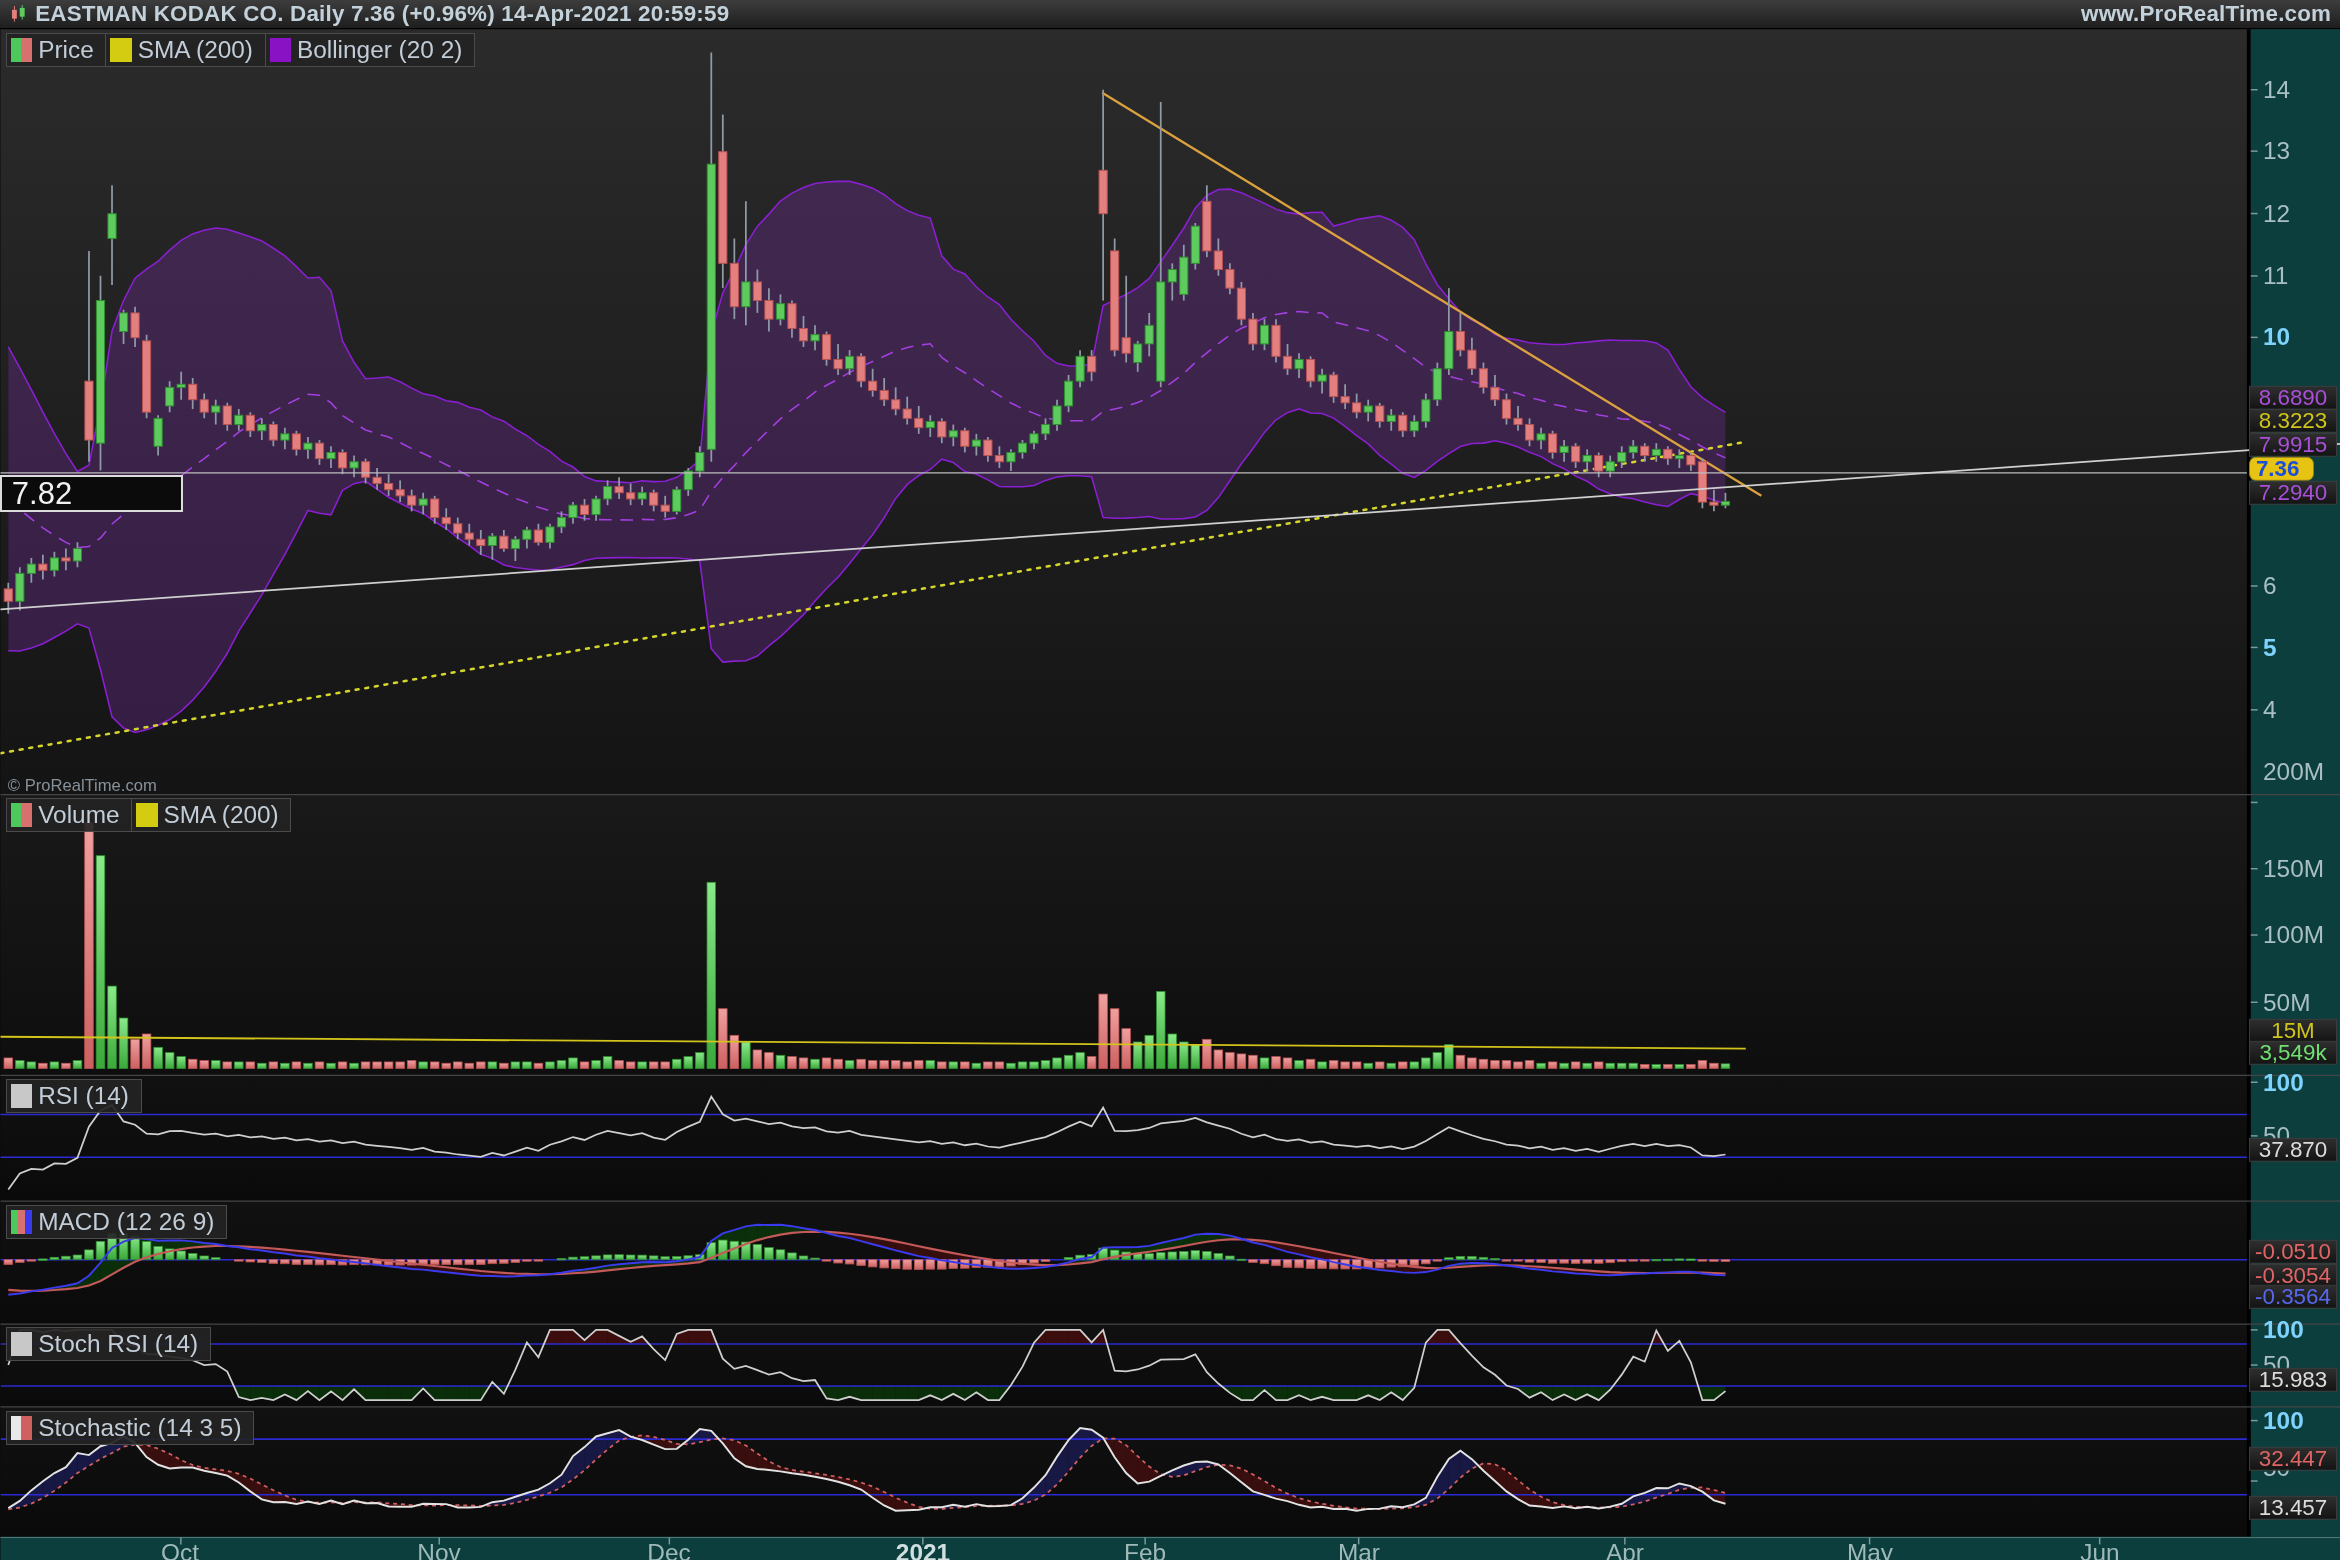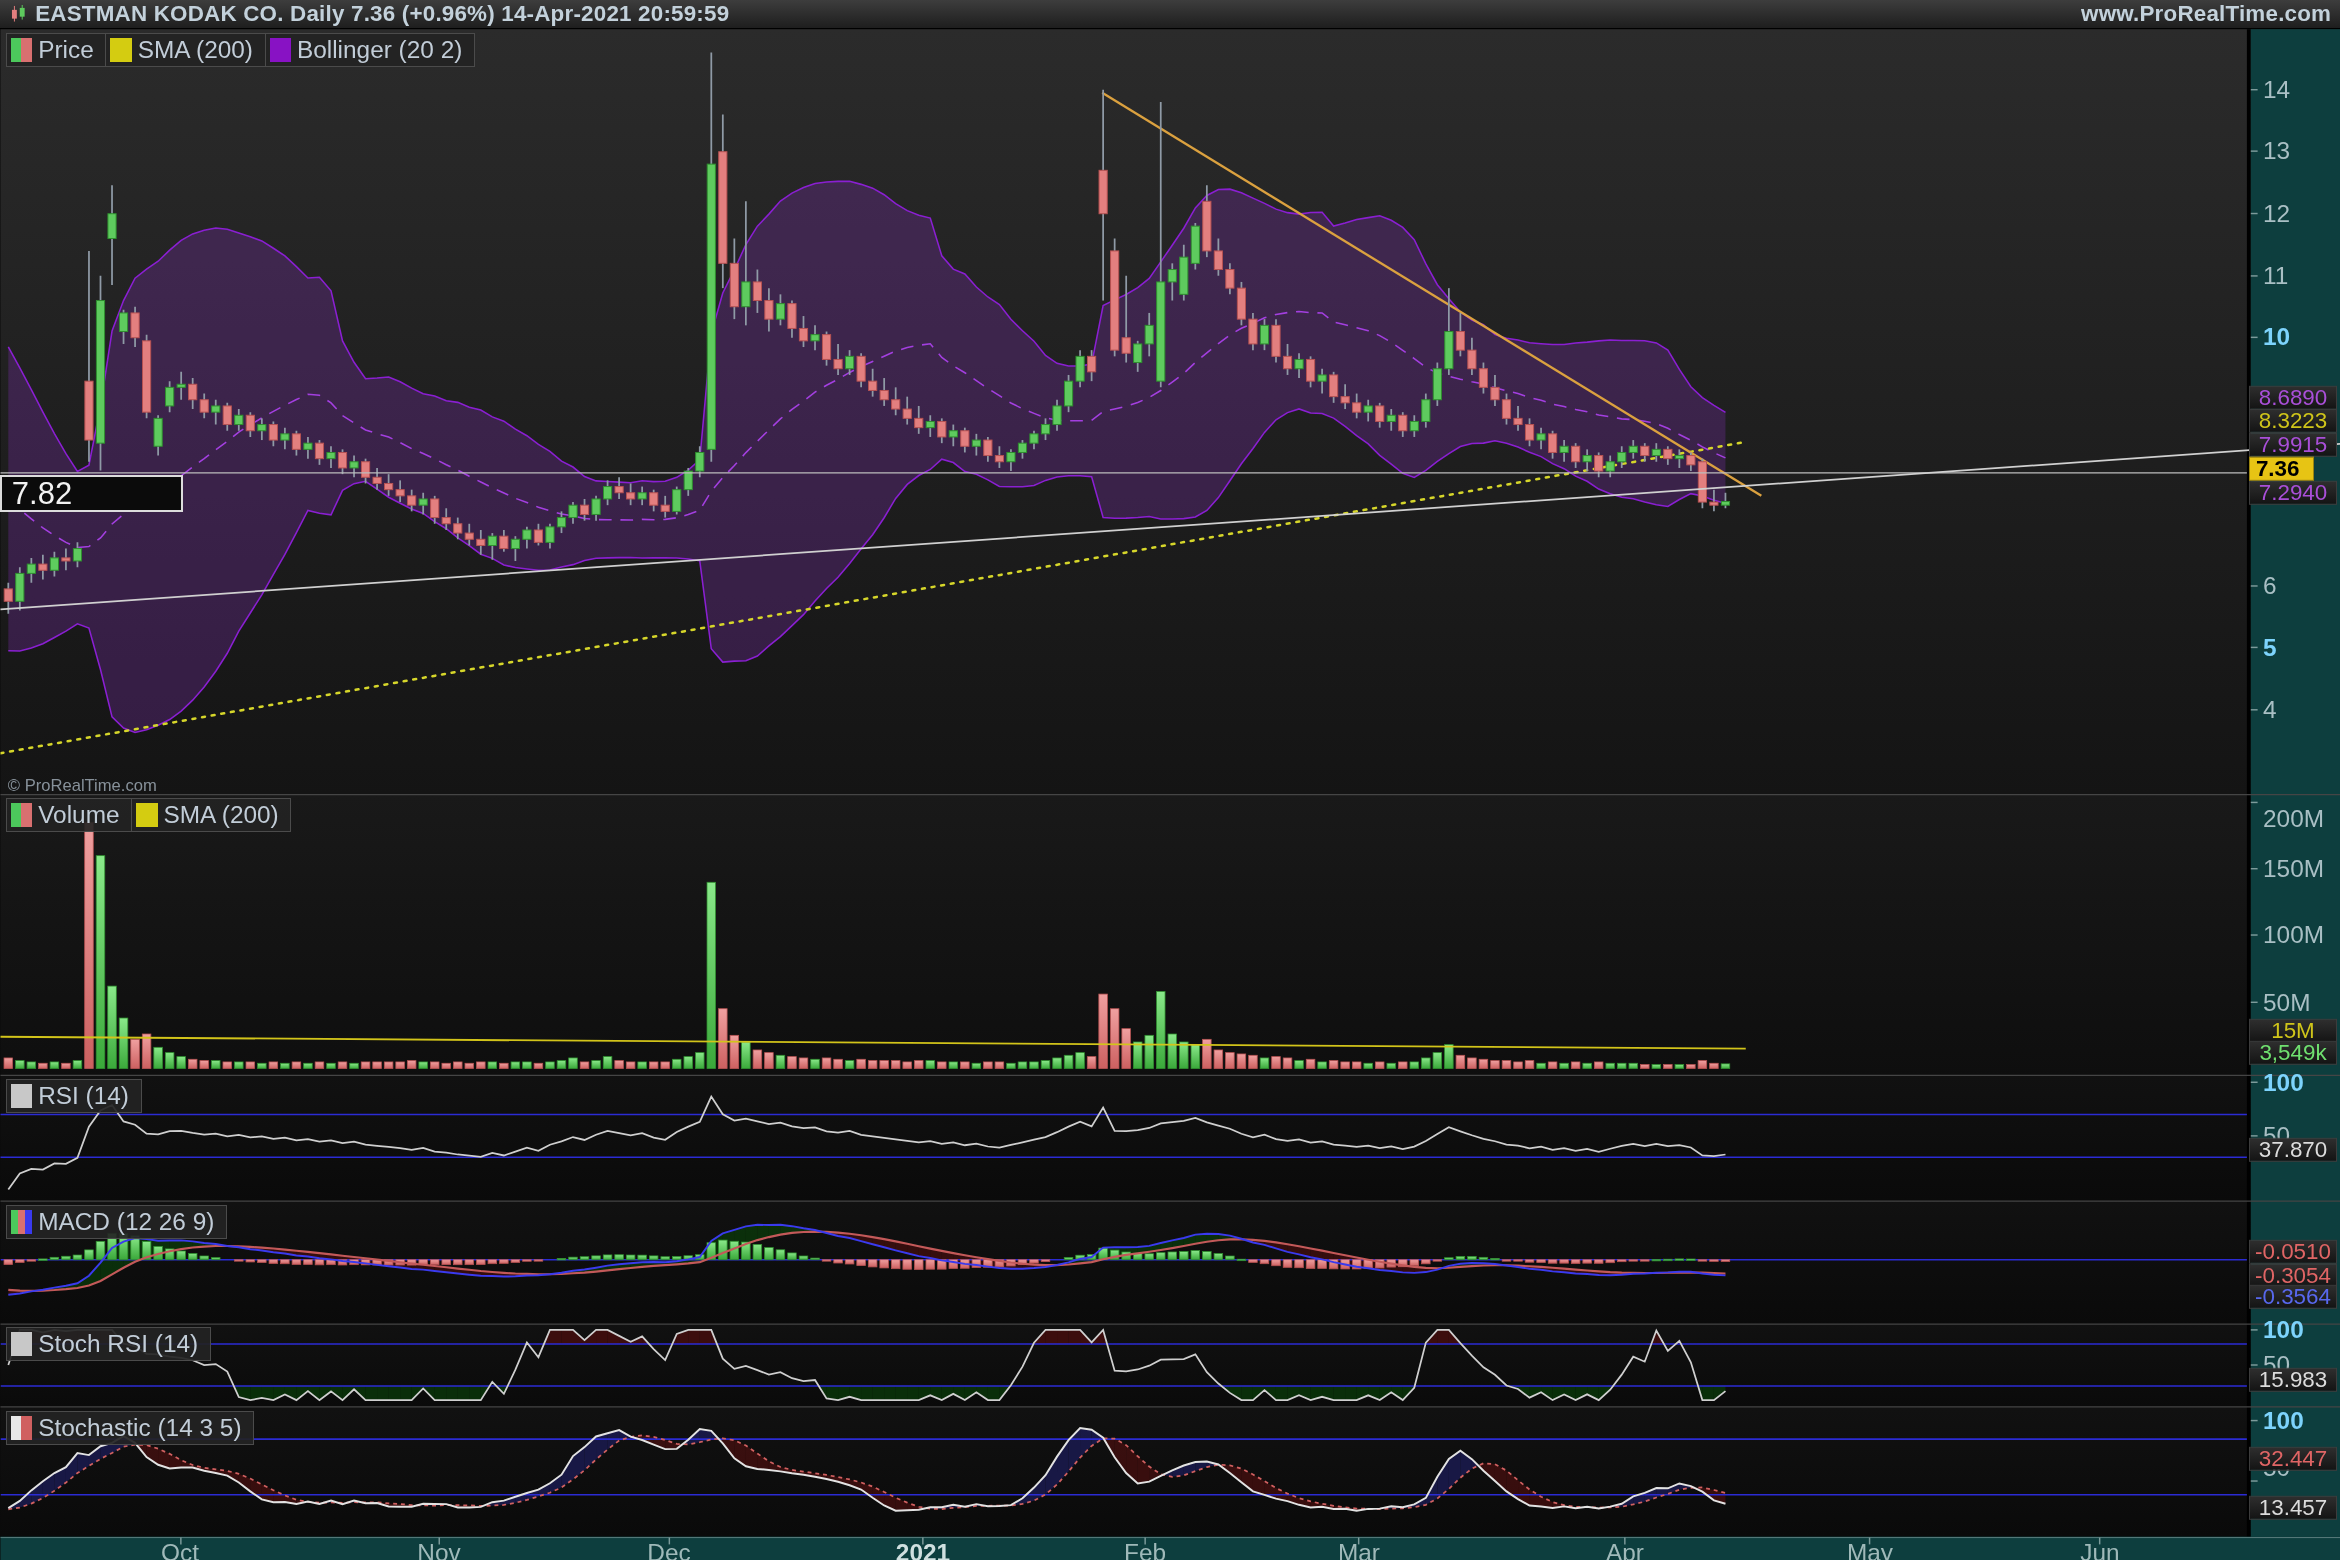--- a/index.html
+++ b/index.html
@@ -1284,34 +1284,34 @@
   <div id="axis-labels">
       <div class="axis-tick-label" style="left: 2263px; top: 90px;">14</div>
       <div class="axis-tick-label" style="left: 2263px; top: 151px;">13</div>
       <div class="axis-tick-label" style="left: 2263px; top: 214px;">12</div>
       <div class="axis-tick-label" style="left: 2263px; top: 276px;">11</div>
       <div class="axis-tick-label bold" style="left: 2263px; top: 337px;">10</div>
       <div class="axis-tick-label" style="left: 2263px; top: 400px;">9</div>
       <div class="axis-tick-label" style="left: 2263px; top: 586px;">6</div>
       <div class="axis-tick-label bold" style="left: 2263px; top: 648px;">5</div>
       <div class="axis-tick-label" style="left: 2263px; top: 710px;">4</div>
-      <div class="axis-tick-label" style="left: 2263px; top: 819px;">200M</div>
+      <div class="axis-tick-label" style="left: 2263px; top: 772px;">200M</div>
       <div class="axis-tick-label" style="left: 2263px; top: 869px;">150M</div>
       <div class="axis-tick-label" style="left: 2263px; top: 935px;">100M</div>
       <div class="axis-tick-label" style="left: 2263px; top: 1003px;">50M</div>
       <div class="axis-tick-label bold" style="left: 2263px; top: 1083px;">100</div>
       <div class="axis-tick-label" style="left: 2263px; top: 1136px;">50</div>
       <div class="axis-tick-label bold" style="left: 2263px; top: 1330px;">100</div>
       <div class="axis-tick-label" style="left: 2263px; top: 1365px;">50</div>
       <div class="axis-tick-label bold" style="left: 2263px; top: 1421px;">100</div>
       <div class="axis-tick-label" style="left: 2263px; top: 1468px;">50</div>
       <div class="value-box" style="top: 398px; color: rgb(169, 79, 216);">8.6890</div>
       <div class="value-box" style="top: 421px; color: rgb(207, 196, 26);">8.3223</div>
       <div class="value-box" style="top: 445px; color: rgb(169, 79, 216);">7.9915</div>
-      <div class="value-box" id="last-price-box" style="top: 469px; color: #000000;">7.36</div>
+      <div class="value-box" id="last-price-box" style="top: 469px; color: #1d4ed8; border-radius: 7px;">7.36</div>
       <div class="value-box" style="top: 493px; color: rgb(169, 79, 216);">7.2940</div>
       <div class="value-box" style="top: 1031px; color: rgb(207, 196, 26);">15M</div>
       <div class="value-box" style="top: 1053px; color: rgb(111, 224, 111);">3,549k</div>
       <div class="value-box" style="top: 1150px; color: rgb(220, 220, 220);">37.870</div>
       <div class="value-box" style="top: 1252px; color: rgb(224, 101, 101);">-0.0510</div>
       <div class="value-box" style="top: 1276px; color: rgb(224, 101, 101);">-0.3054</div>
       <div class="value-box" style="top: 1297px; color: rgb(88, 104, 238);">-0.3564</div>
       <div class="value-box" style="top: 1380px; color: rgb(220, 220, 220);">15.983</div>
       <div class="value-box" style="top: 1459px; color: rgb(224, 101, 101);">32.447</div>
       <div class="value-box" style="top: 1508px; color: rgb(220, 220, 220);">13.457</div>

